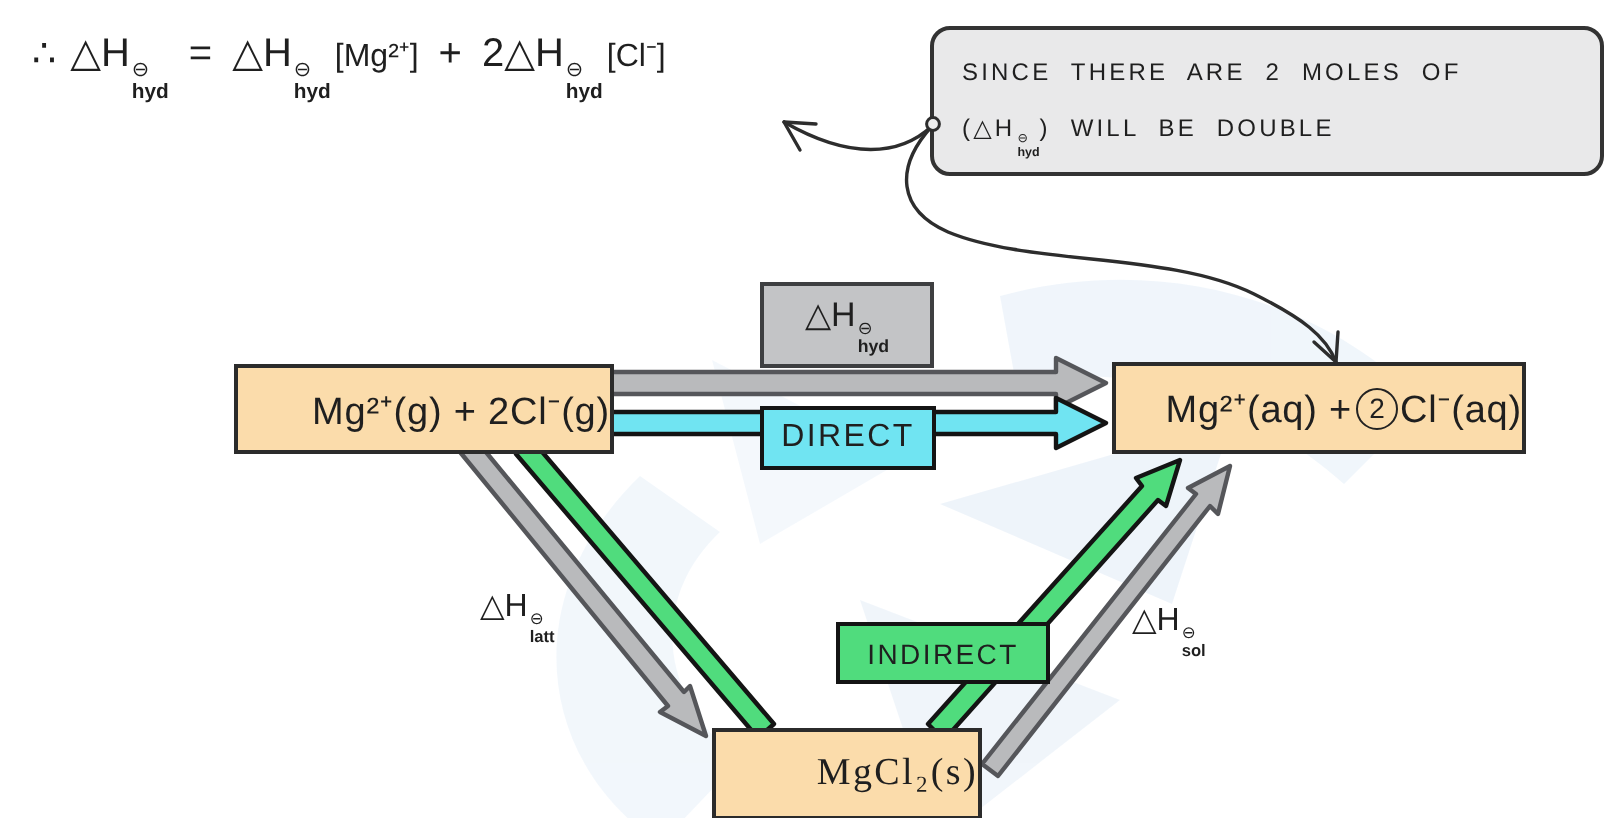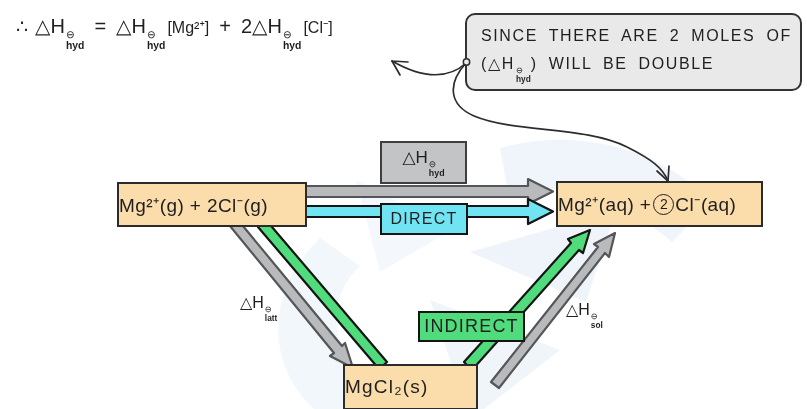--- a/index.html
+++ b/index.html
@@ -15,32 +15,32 @@
   
   .c-arrow-gray{fill:var(--arrow_gray);stroke:var(--stroke_gray);stroke-width:2.2;stroke-linejoin:round;}
   .c-arrow-cyan{fill:var(--cyan);stroke:#141414;stroke-width:2.2;stroke-linejoin:round;}
   .c-arrow-green{fill:var(--green);stroke:#141414;stroke-width:2.2;stroke-linejoin:round;}
   .c-curve{fill:none;stroke:#2d2d2d;stroke-width:1.7;stroke-linecap:round;}
   .c-dot{fill:#ececec;stroke:#2d2d2d;stroke-width:1.5;}
 
   
   .chem-box{
     background:var(--peach);border:2px solid var(--stroke_dark);
-    display:flex;align-items:center;justify-content:flex-start;
+    display:flex;align-items:center;justify-content:flex-end;
     font-size:19px;letter-spacing:.4px;white-space:nowrap;
   }
   .label-box{display:flex;align-items:center;justify-content:center;white-space:nowrap;}
   .gray-box{background:var(--gray_box);border:2px solid #3e3f41;font-size:17px;}
   .cyan-box{background:var(--cyan);border:2px solid #141414;font-size:16px;letter-spacing:1.2px;}
-  .green-box{background:var(--green);border:2px solid #141414;font-size:18px;letter-spacing:1.2px;}
+  .green-box{background:var(--green);border:2px solid #141414;font-size:14px;letter-spacing:1.2px;}
 
   
   .note-box{
     background:var(--note_bg);border:2px solid #333;border-radius:10px;
-    padding:7px 12px 6px 14px;font-size:16px;line-height:28px;
+    padding:7px 12px 6px 14px;font-size:12px;line-height:28px;
     letter-spacing:1.6px;word-spacing:5px;white-space:nowrap;z-index:4;
   }
 
   
   .stk{
     display:inline-flex;flex-direction:column;align-items:flex-start;
     font-size:.52em;line-height:1.05;vertical-align:-.48em;margin-left:1px;
     letter-spacing:0;word-spacing:0;
   }
   .stk .sub{font-weight:700;}
@@ -127,21 +127,21 @@
   <div class="chem-box abs" style="left:117px;top:182px;width:186px;height:41px;">
     <span>Mg²⁺(g) + 2Cl⁻(g)</span>
   </div>
 
   <div class="chem-box abs" style="left:556px;top:181px;width:203px;height:42px;">
     <span>Mg²⁺(aq) +</span>
       <span class="circled">2</span>
       <span>Cl⁻(aq)</span>
   </div>
 
-  <div class="chem-box abs" style="left:343px;top:364px;width:131px;height:42px;letter-spacing:1.2px;">
+  <div class="chem-box abs" style="left:356px;top:364px;width:131px;height:42px;letter-spacing:1.2px;font-family:Liberation Serif, serif;">
     <span>MgCl₂(s)</span>
   </div>
 
   <div class="label-box cyan-box abs" style="left:380px;top:203px;width:84px;height:28px;">
     <span>DIRECT</span>
   </div>
   <div class="label-box green-box abs" style="left:418px;top:311px;width:103px;height:27px;">
     <span>INDIRECT</span>
   </div>
 

